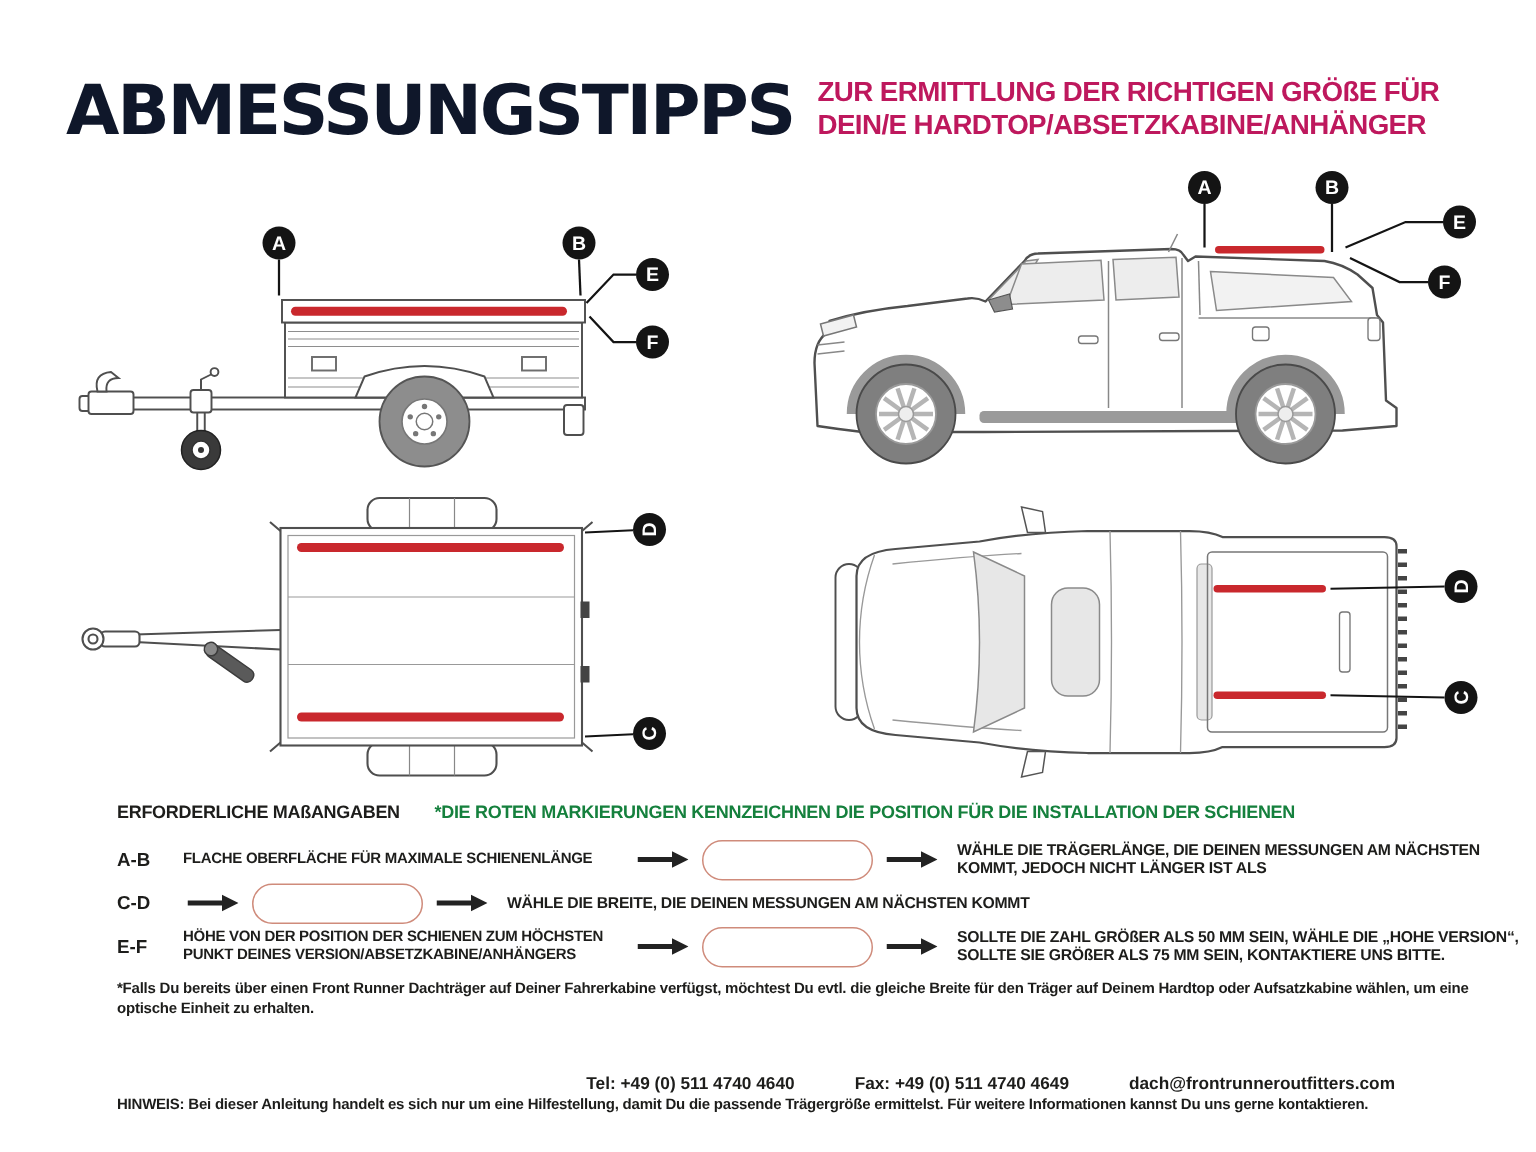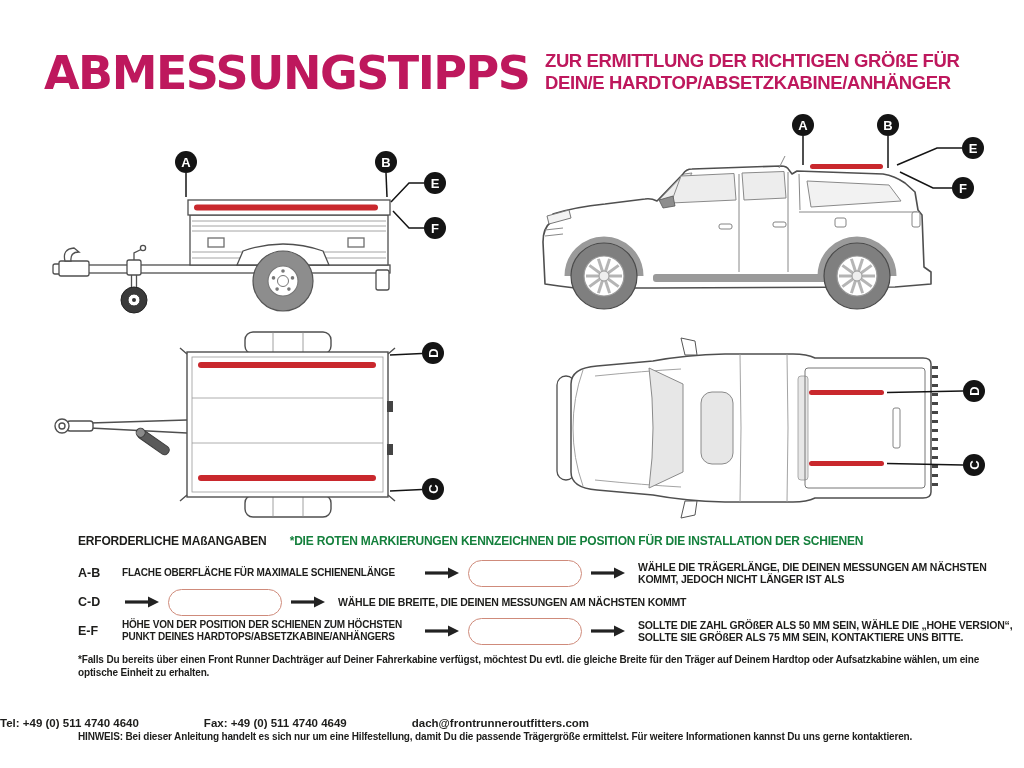--- a/index.html
+++ b/index.html
@@ -1,40 +1,40 @@
 <!DOCTYPE html>
 <html><head>
 <meta charset="utf-8">
 <style>
   html,body{margin:0;padding:0;background:#fff;}
   .page{position:relative;width:1024px;height:768px;background:#fff;overflow:hidden;
         font-family:"Liberation Sans",sans-serif;color:#1d1d1b;}
   .abs{position:absolute;}
   .title{left:44px;top:46px;font-family:"DejaVu Sans",sans-serif;font-size:46px;
-         font-weight:bold;letter-spacing:-1.5px;color:#be185d;}
+         font-weight:bold;letter-spacing:-1.5px;color:#0f172a;}
   .subtitle{left:545px;top:50px;font-size:18.5px;font-weight:bold;letter-spacing:-0.4px;
             line-height:22px;color:#be185d;}
   .meas-head{left:78px;top:534px;font-size:12px;font-weight:bold;letter-spacing:-0.2px;}
   .meas-head .rednote{color:#15803d;margin-left:20px;}
   .mrow{display:flex;align-items:center;}
   .mrow .lab{width:44px;font-size:12.5px;font-weight:bold;flex:0 0 44px;}
   .mrow .desc{width:300px;flex:0 0 300px;font-size:10px;font-weight:bold;
               letter-spacing:-0.2px;line-height:12.5px;}
   .mrow .arrow{flex:0 0 34px;margin:0 3px;}
   .pill{width:112px;height:25px;border:1.5px solid #cf8b7b;border-radius:14px;
         background:#fff;flex:0 0 112px;margin:0 6px;}
   .mrow .instr{width:390px;flex:0 0 390px;font-size:10.5px;font-weight:bold;
                letter-spacing:-0.2px;line-height:12.5px;margin-left:10px;}
   .row1{left:78px;top:555px;height:36px;width:930px;}
   .row2{left:78px;top:587px;height:30px;width:930px;}
   .row3{left:78px;top:610px;height:42px;width:930px;}
   .foot1{left:78px;top:653px;width:916px;font-size:10px;font-weight:bold;
          letter-spacing:-0.15px;line-height:13px;}
   .foot2{left:78px;top:692px;width:916px;font-size:10px;font-weight:bold;letter-spacing:-0.15px;margin-top:39px;}
-  .footer{left:0;top:717px;width:930px;display:flex;justify-content:flex-start;gap:65px;
+  .footer{left:0;top:717px;width:930px;display:flex;justify-content:flex-end;gap:40px;
           font-size:11.5px;font-weight:bold;}
   svg text.badge{font-family:"Liberation Sans",sans-serif;font-weight:bold;font-size:13px;fill:#fff;}
 </style>
 </head>
 <body>
 
 <div class="page">
 
   <div class="abs title">ABMESSUNGSTIPPS</div>
   <div class="abs subtitle">
@@ -325,21 +325,21 @@
     <div class="pill"></div>
     <svg class="arrow" width="34" height="12" viewBox="0 0 34 12">
       <line x1="0" y1="6" x2="24" y2="6" stroke="#222" stroke-width="3.2"></line>
         <polygon points="23,0.5 34,6 23,11.5" fill="#222"></polygon>
     </svg>
     <div class="instr">WÄHLE DIE BREITE, DIE DEINEN MESSUNGEN AM NÄCHSTEN KOMMT</div>
   </div>
 
   <div class="abs mrow row3">
     <div class="lab">E-F</div>
-    <div class="desc">HÖHE VON DER POSITION DER SCHIENEN ZUM HÖCHSTEN PUNKT DEINES HARDTOPS/ABSETZKABINE/ANHÄNGERS</div>
+    <div class="desc">HÖHE VON DER POSITION DER SCHIENEN ZUM HÖCHSTEN PUNKT DEINES VERSION/ABSETZKABINE/ANHÄNGERS</div>
     <svg class="arrow" width="34" height="12" viewBox="0 0 34 12">
       <line x1="0" y1="6" x2="24" y2="6" stroke="#222" stroke-width="3.2"></line>
         <polygon points="23,0.5 34,6 23,11.5" fill="#222"></polygon>
     </svg>
     <div class="pill"></div>
     <svg class="arrow" width="34" height="12" viewBox="0 0 34 12">
       <line x1="0" y1="6" x2="24" y2="6" stroke="#222" stroke-width="3.2"></line>
         <polygon points="23,0.5 34,6 23,11.5" fill="#222"></polygon>
     </svg>
     <div class="instr">SOLLTE DIE ZAHL GRÖßER ALS 50 MM SEIN, WÄHLE DIE „HOHE VERSION“, SOLLTE SIE GRÖßER ALS 75 MM SEIN, KONTAKTIERE UNS BITTE.</div>

